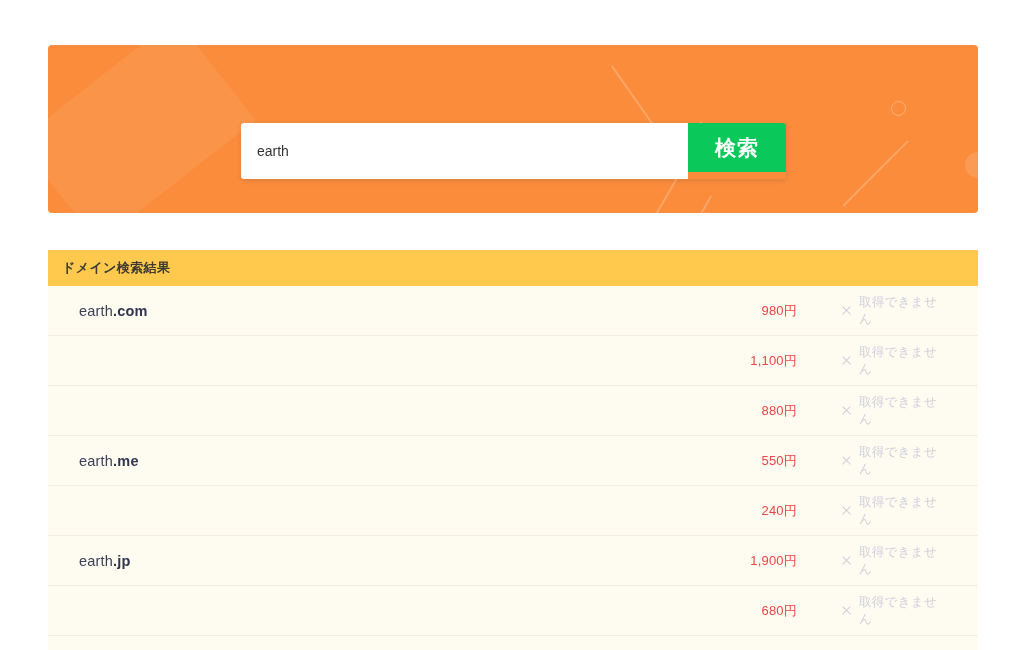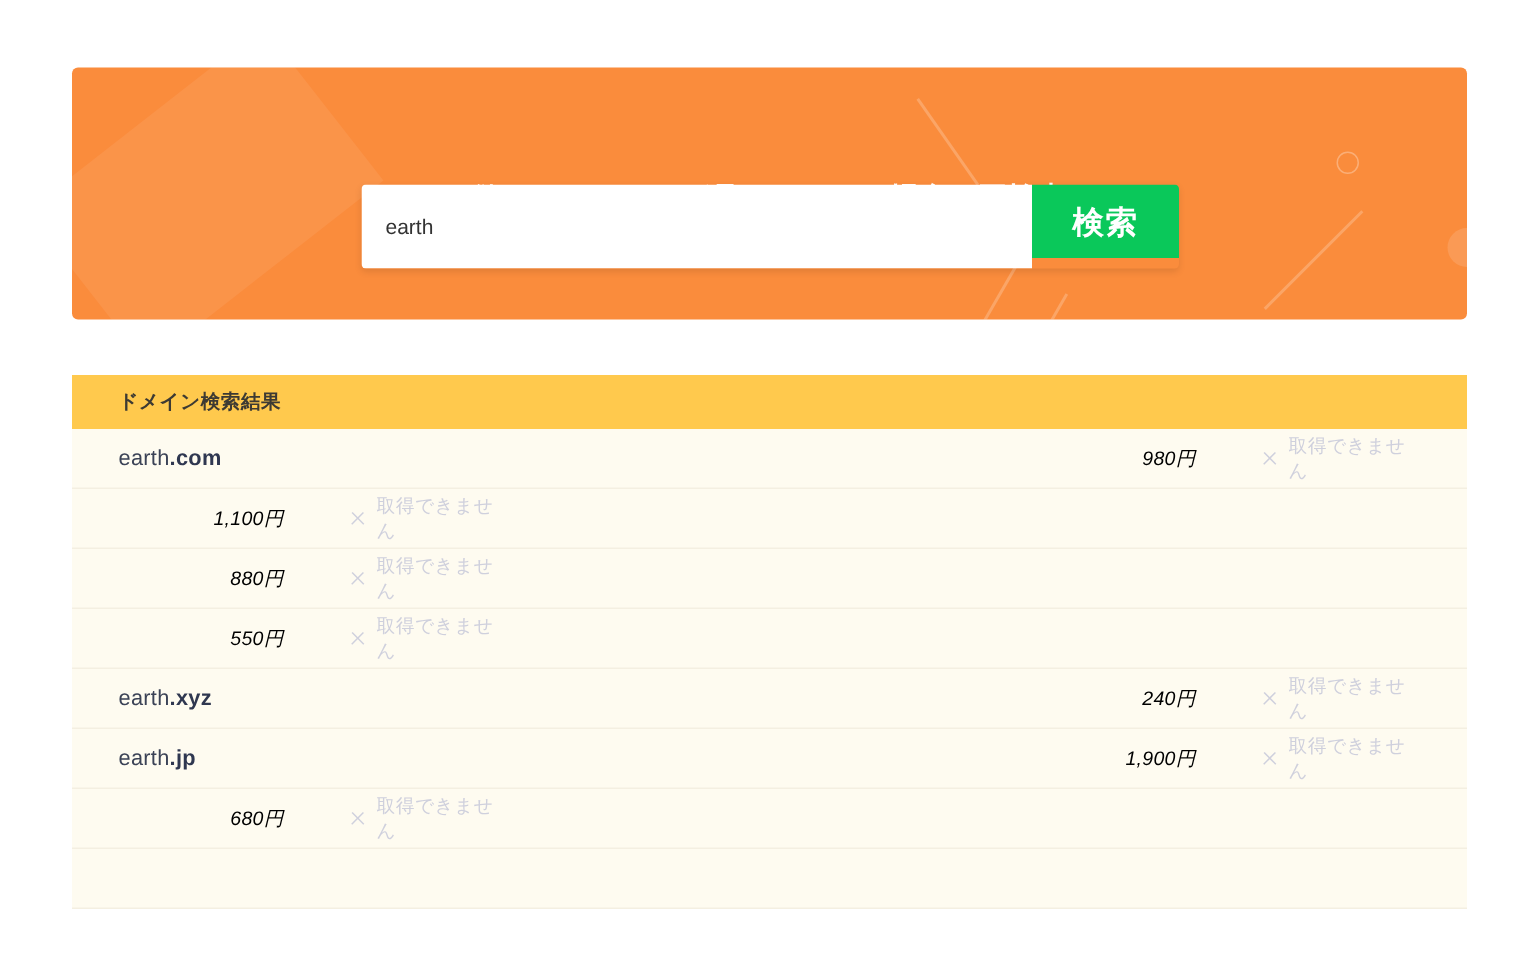--- a/index.html
+++ b/index.html
@@ -133,57 +133,57 @@
     top: 250px;
     width: 930px;
     height: 400px;
     overflow: hidden;
   }
   .results-header {
     height: 36px;
     background: #ffc94d;
     display: flex;
     align-items: center;
-    padding-left: 31px;
+    padding-left: 14px;
     box-sizing: border-box;
     color: #3d3a33;
     font-size: 13px;
     font-weight: bold;
     letter-spacing: 0.4px;
   }
   .results-body {
     background: #fefbf0;
   }
   .result-row {
-    height: 40px;
+    height: 50px;
     display: flex;
     align-items: center;
     border-bottom: 1px solid #f4efe1;
     box-sizing: border-box;
     background: #fefbf0;
     padding: 0 31px;
+    justify-content: flex-end;
   }
   .domain-name {
     flex: 1 1 auto;
     font-size: 14.5px;
     color: #3b4256;
     letter-spacing: 0.2px;
   }
   .domain-name .tld {
     font-weight: bold;
     color: #2f3750;
   }
   .domain-price {
     flex: 0 0 auto;
     width: 110px;
     text-align: right;
     font-size: 13px;
-    color: #000000;
+    color: #ef4444;
     letter-spacing: 0.2px;
-    font-style: italic;
   }
   .domain-status {
     flex: 0 0 auto;
     width: 150px;
     display: flex;
     align-items: center;
     justify-content: flex-start;
     gap: 7px;
     padding-left: 44px;
     box-sizing: border-box;
@@ -256,28 +256,28 @@
           </div>
         </div>
         <div class="result-row">
           <div class="domain-price">880円</div>
           <div class="domain-status">
             <span class="x-icon"></span>
             <span>取得できません</span>
           </div>
         </div>
         <div class="result-row">
+          <div class="domain-name"><span>earth</span><span class="tld">.me</span></div>
           <div class="domain-price">550円</div>
           <div class="domain-status">
             <span class="x-icon"></span>
             <span>取得できません</span>
           </div>
         </div>
         <div class="result-row">
-          <div class="domain-name"><span>earth</span><span class="tld">.xyz</span></div>
           <div class="domain-price">240円</div>
           <div class="domain-status">
             <span class="x-icon"></span>
             <span>取得できません</span>
           </div>
         </div>
         <div class="result-row">
           <div class="domain-name"><span>earth</span><span class="tld">.jp</span></div>
           <div class="domain-price">1,900円</div>
           <div class="domain-status">

